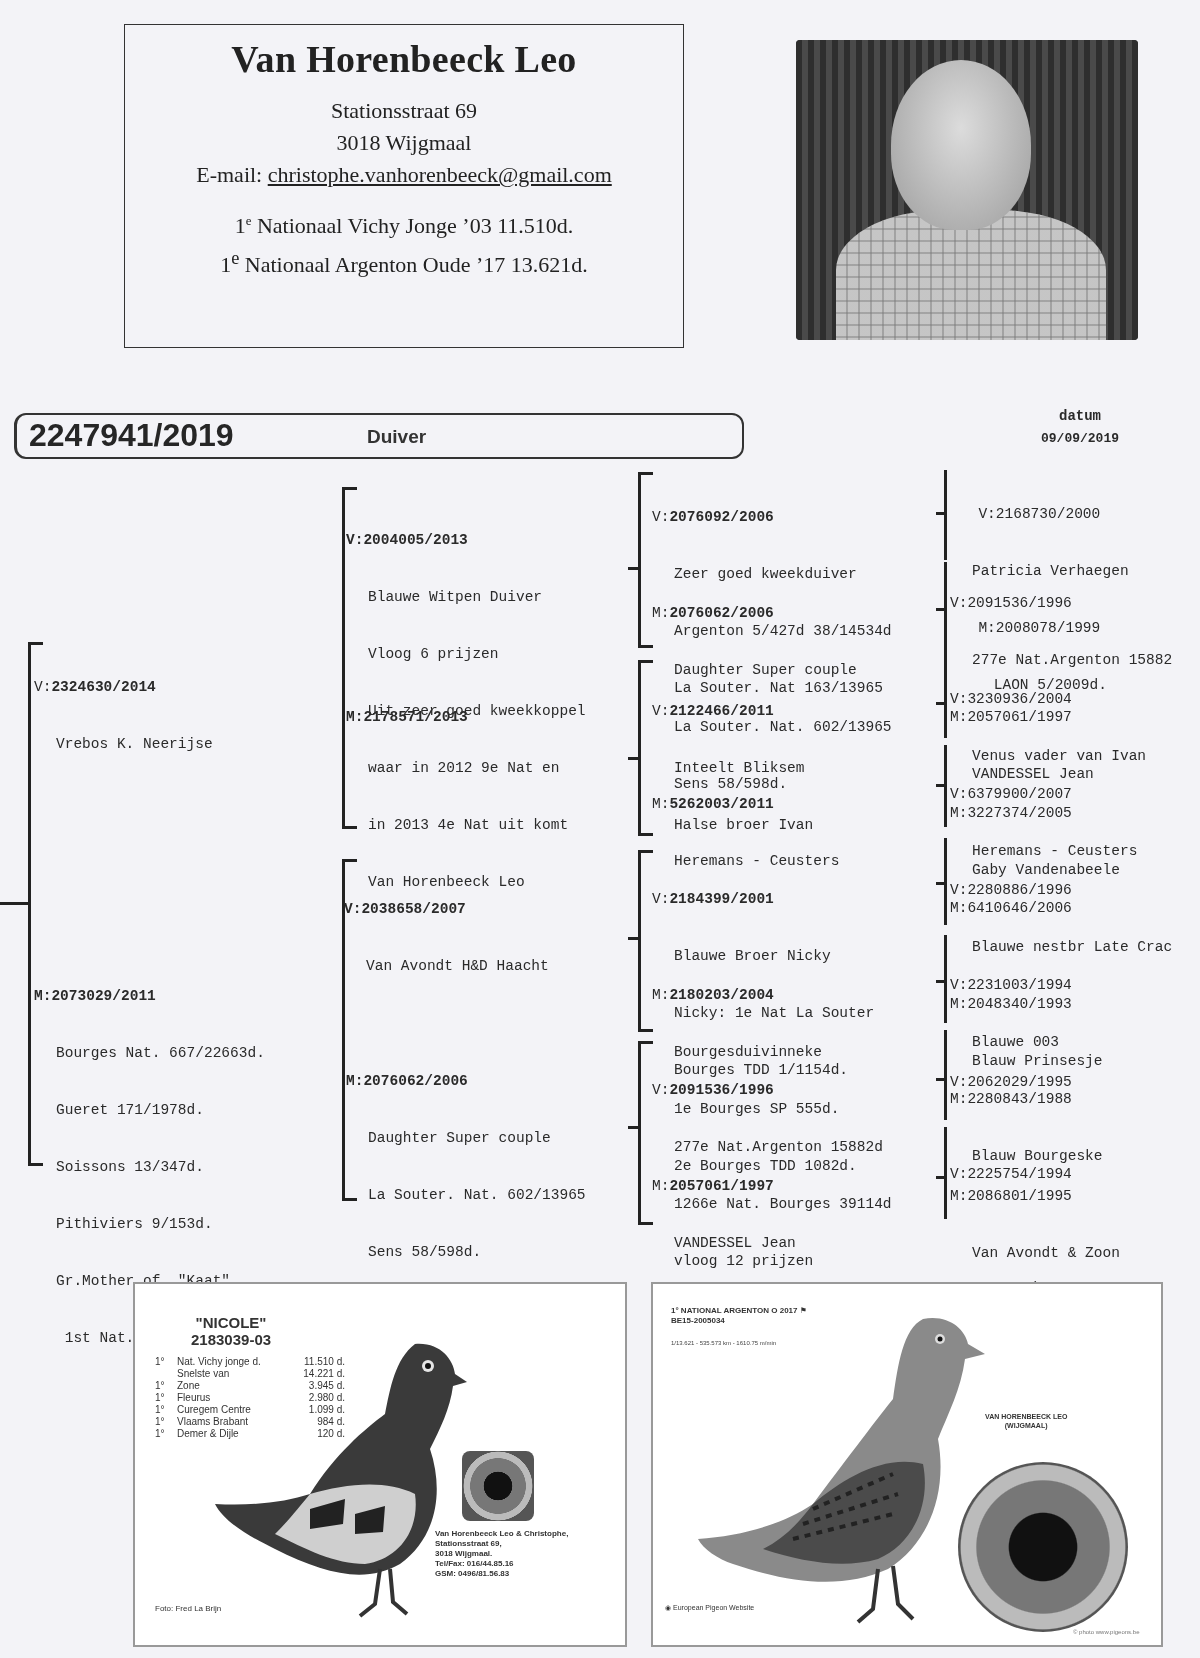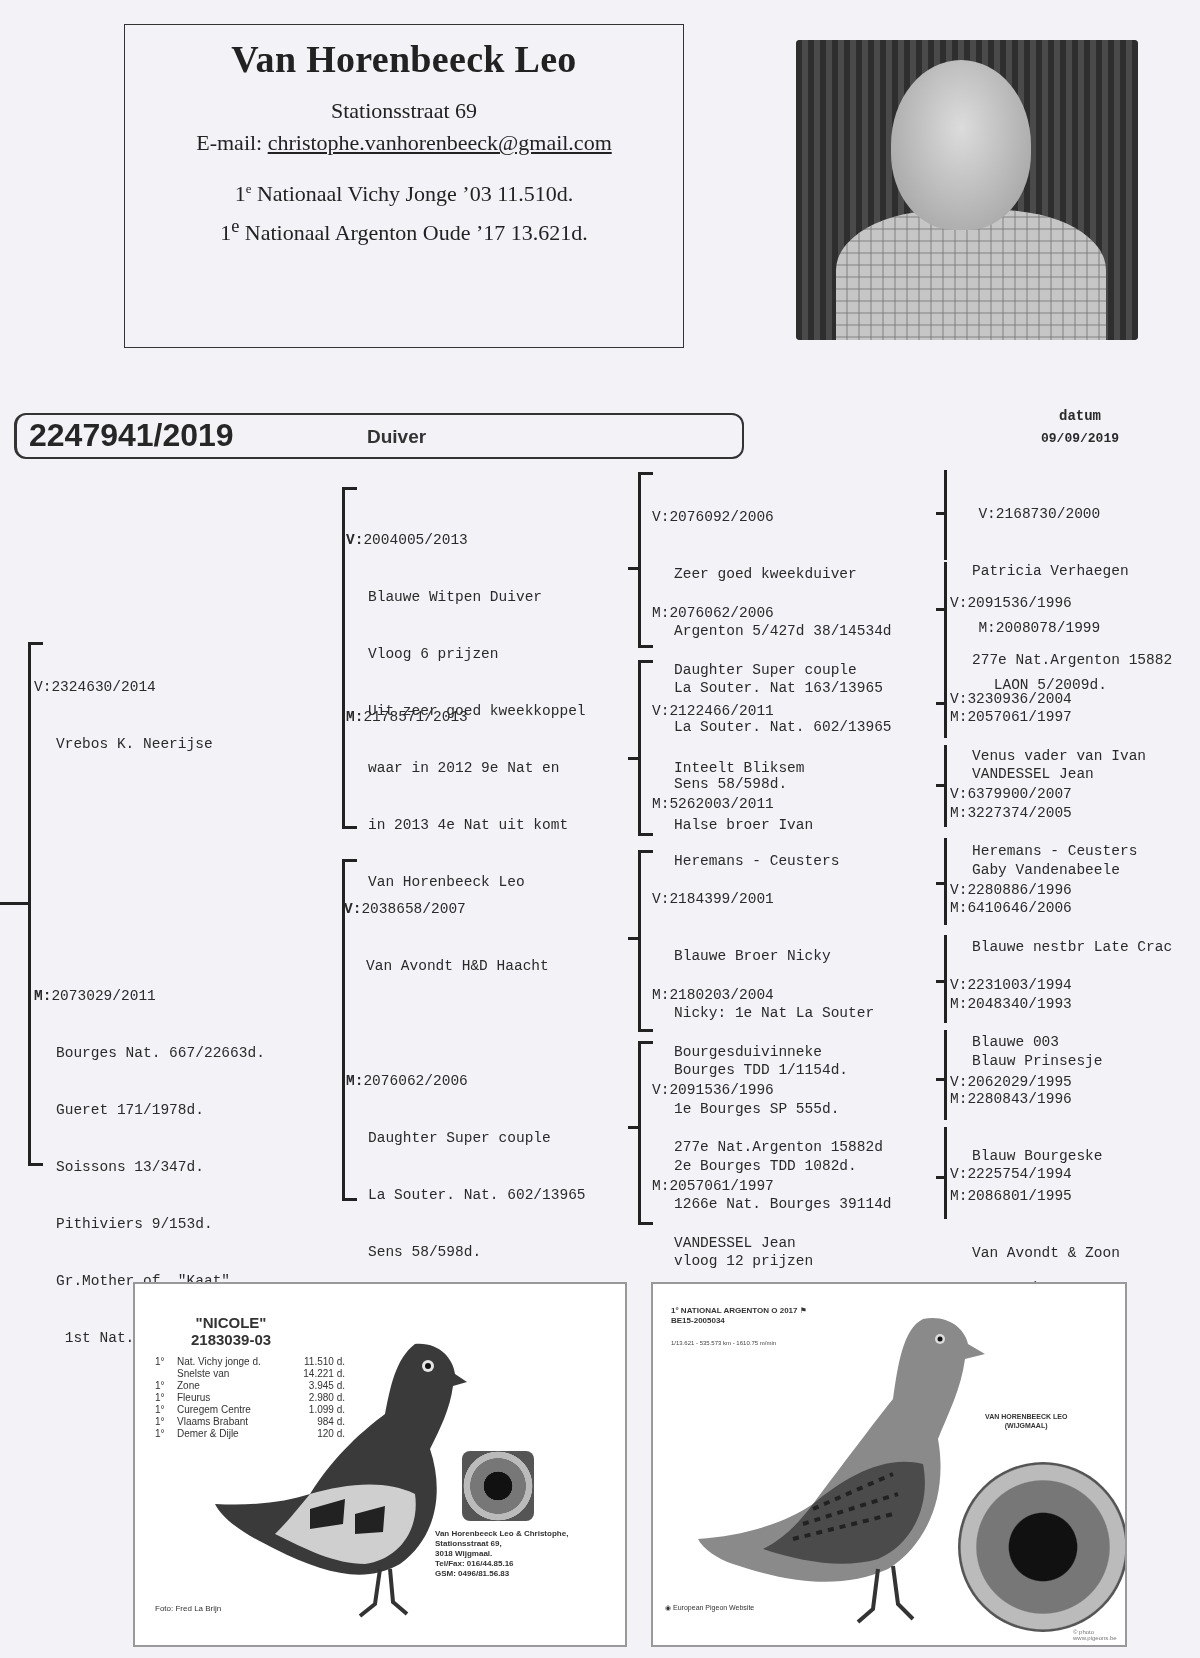--- a/index.html
+++ b/index.html
@@ -19,31 +19,31 @@
   .photo .head{position:absolute;left:95px;top:20px;width:140px;height:170px;border-radius:50% 50% 45% 45%;background:radial-gradient(ellipse at 50% 40%,#dcdcdc,#9c9c9c);}
   .photo .shirt{position:absolute;left:40px;top:170px;width:270px;height:150px;border-radius:40% 40% 0 0;background:repeating-linear-gradient(0deg,#e4e4e4 0 10px,#bdbdbd 10px 12px),#ddd;background-blend-mode:multiply;}
   .photo .shirt2{position:absolute;left:40px;top:170px;width:270px;height:150px;border-radius:40% 40% 0 0;background:repeating-linear-gradient(90deg,transparent 0 10px,rgba(120,120,120,.45) 10px 12px);}
   .idbar{left:14px;top:413px;width:730px;height:46px;border:2px solid #333;border-left-width:3px;border-radius:12px;box-sizing:border-box;font-family:"Liberation Sans","DejaVu Sans",sans-serif;}
   .idbar .ring{position:absolute;left:12px;top:2px;font-size:32px;font-weight:bold;color:#262626;}
   .idbar .sex{position:absolute;left:350px;top:11px;font-size:19px;font-weight:bold;color:#333;}
   .datum{left:1030px;top:408px;text-align:center;font-size:14px;font-weight:bold;width:100px;}
   .datum .d{font-size:13px;margin-top:7px;font-weight:bold;}
   .entry{font-size:14.5px;line-height:19px;white-space:pre;}
   .entry .tag{font-weight:normal;}
-  .entry .ring{font-weight:normal;}
+  .entry .ring{font-weight:bold;}
   .entry .info{padding-left:22px;}
   .g4 .ring{font-weight:normal;}
   .g4 .info{padding-left:22px;}
   .br{position:absolute;border-left:3px solid #222;}
   .brt{border-top:3px solid #222;}
   .brb{border-bottom:3px solid #222;}
   .tick{position:absolute;height:3px;background:#222;}
   .card{position:absolute;background:#fff;border:2px solid #999;box-sizing:border-box;font-family:"Liberation Sans","DejaVu Sans",sans-serif;overflow:hidden;}
   .card1{left:133px;top:1282px;width:494px;height:365px;}
-  .card2{left:651px;top:1282px;width:476px;height:365px;}
+  .card2{left:651px;top:1282px;width:512px;height:365px;}
   .c1-title{position:absolute;left:56px;top:30px;text-align:center;font-size:15px;font-weight:bold;color:#333;line-height:17px;}
   .c1-list{position:absolute;left:20px;top:72px;font-size:10px;color:#333;line-height:12px;}
   .c1-list .row{display:flex;}
   .c1-list .rk{width:22px;}
   .c1-list .nm{width:118px;}
   .c1-list .vl{width:50px;text-align:right;}
   .c1-foot{position:absolute;left:300px;top:245px;font-size:8px;font-weight:bold;color:#333;line-height:10px;}
   .c1-photo{position:absolute;left:20px;top:390px;font-size:8px;color:#333;}
   .pigeon{position:absolute;}
   .eye{position:absolute;border-radius:8px;background:radial-gradient(circle,#111 0 28%,#777 29% 55%,#bbb 56% 68%,#555 69%);}
@@ -52,20 +52,21 @@
   .c2-name{position:absolute;left:332px;top:128px;font-size:7px;font-weight:bold;color:#333;text-align:center;line-height:9px;}
   .c2-logo{position:absolute;left:12px;top:320px;font-size:7px;color:#333;}
   .c2-web{position:absolute;left:420px;top:345px;font-size:6px;color:#777;}
 </style>
 </head>
 <body>
 
 <div class="abs header-box">
   <div class="name">Van Horenbeeck Leo</div>
   <div class="line addr">Stationsstraat 69</div>
+  <div class="line">3018 Wijgmaal</div>
   <div class="line email">
     <span>E-mail:</span>
     <a>christophe.vanhorenbeeck@gmail.com</a>
   </div>
   <div class="line award">
     <span>1</span><sup>e</sup>
     <span>Nationaal Vichy Jonge ’03 11.510d.</span>
   </div>
   <div class="line">
     <span>1</span><sup>e</sup>
@@ -234,21 +235,21 @@
 </div>
 <div class="abs entry g4" style="left:950px;top:843px;">
   <div><span>V:</span><span class="ring">2280886/1996</span></div>
   <div class="info">Blauwe nestbr Late Crac</div>
   <div><span>M:</span><span class="ring">2048340/1993</span></div>
   <div class="info">Blauw Prinsesje</div>
 </div>
 <div class="abs entry g4" style="left:950px;top:938px;">
   <div><span>V:</span><span class="ring">2231003/1994</span></div>
   <div class="info">Blauwe 003</div>
-  <div><span>M:</span><span class="ring">2280843/1996</span></div>
+  <div><span>M:</span><span class="ring">2280843/1988</span></div>
   <div class="info">Blauw Bourgeske</div>
 </div>
 <div class="abs entry g4" style="left:950px;top:1035px;">
   <div><span>V:</span><span class="ring">2062029/1995</span></div>
   <div style="height:19px"></div>
   <div><span>M:</span><span class="ring">2086801/1995</span></div>
   <div class="info">Van Avondt &amp; Zoon</div>
 </div>
 <div class="abs entry g4" style="left:950px;top:1127px;">
   <div><span>V:</span><span class="ring">2225754/1994</span></div>

